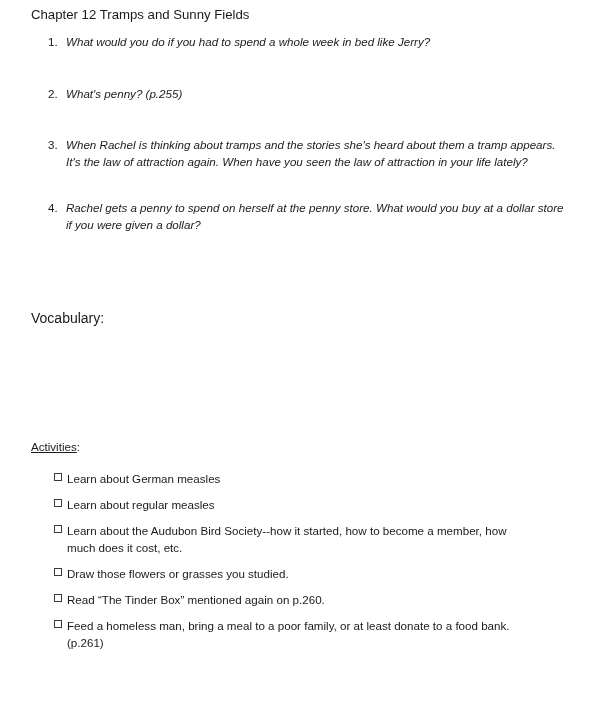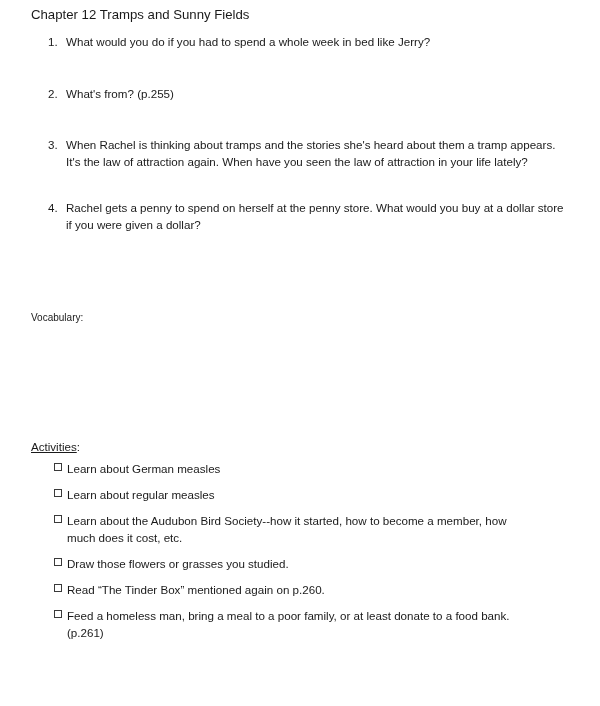--- a/index.html
+++ b/index.html
@@ -54,31 +54,32 @@
     position: absolute;
     left: 48px;
     top: 0;
     width: 16px;
     text-align: left;
     font-size: 11.6px;
     line-height: 17px;
   }
   .q-text {
     display: block;
+    font-style: italic;
   }
   .q-gap-1 { margin-bottom: 35px; }
   .q-gap-2 { margin-bottom: 34px; }
   .q-gap-3 { margin-bottom: 29px; }
 
   
   .vocab-heading {
     position: absolute;
     left: 31px;
     top: 310px;
-    font-size: 10px;
+    font-size: 14px;
     line-height: 16px;
   }
   .vocab-list {
     position: absolute;
     left: 0;
     top: 338px;
     width: 600px;
   }
   .vocab-item {
     position: relative;
@@ -107,21 +108,21 @@
     line-height: 16px;
   }
   .activities-heading .u {
     text-decoration: underline;
     margin-top: 42px;
   }
 
   .activities-list {
     position: absolute;
     left: 0;
-    top: 460px;
+    top: 470px;
     width: 552px;
   }
   .act-item {
     position: relative;
     padding: 0 18px 0 67px;
     font-size: 11.6px;
     line-height: 17px;
     margin-bottom: 9px;
   }
   .act-item.two-line { margin-bottom: 9px; }
@@ -146,21 +147,21 @@
 
   <div class="questions">
 
     <div class="q-item q-gap-1">
       <span class="q-num">1.</span>
       <span class="q-text">What would you do if you had to spend a whole week in bed like Jerry?</span>
     </div>
 
     <div class="q-item q-gap-2">
       <span class="q-num">2.</span>
-      <span class="q-text">What's from? (p.255)</span>
+      <span class="q-text">What's penny? (p.255)</span>
     </div>
 
     <div class="q-item q-gap-3">
       <span class="q-num">3.</span>
       <span class="q-text">When Rachel is thinking about tramps and the stories she's heard about them a tramp appears. It's the law of attraction again. When have you seen the law of attraction in your life lately?</span>
     </div>
 
     <div class="q-item">
       <span class="q-num">4.</span>
       <span class="q-text">Rachel gets a penny to spend on herself at the penny store. What would you buy at a dollar store if you were given a dollar?</span>

